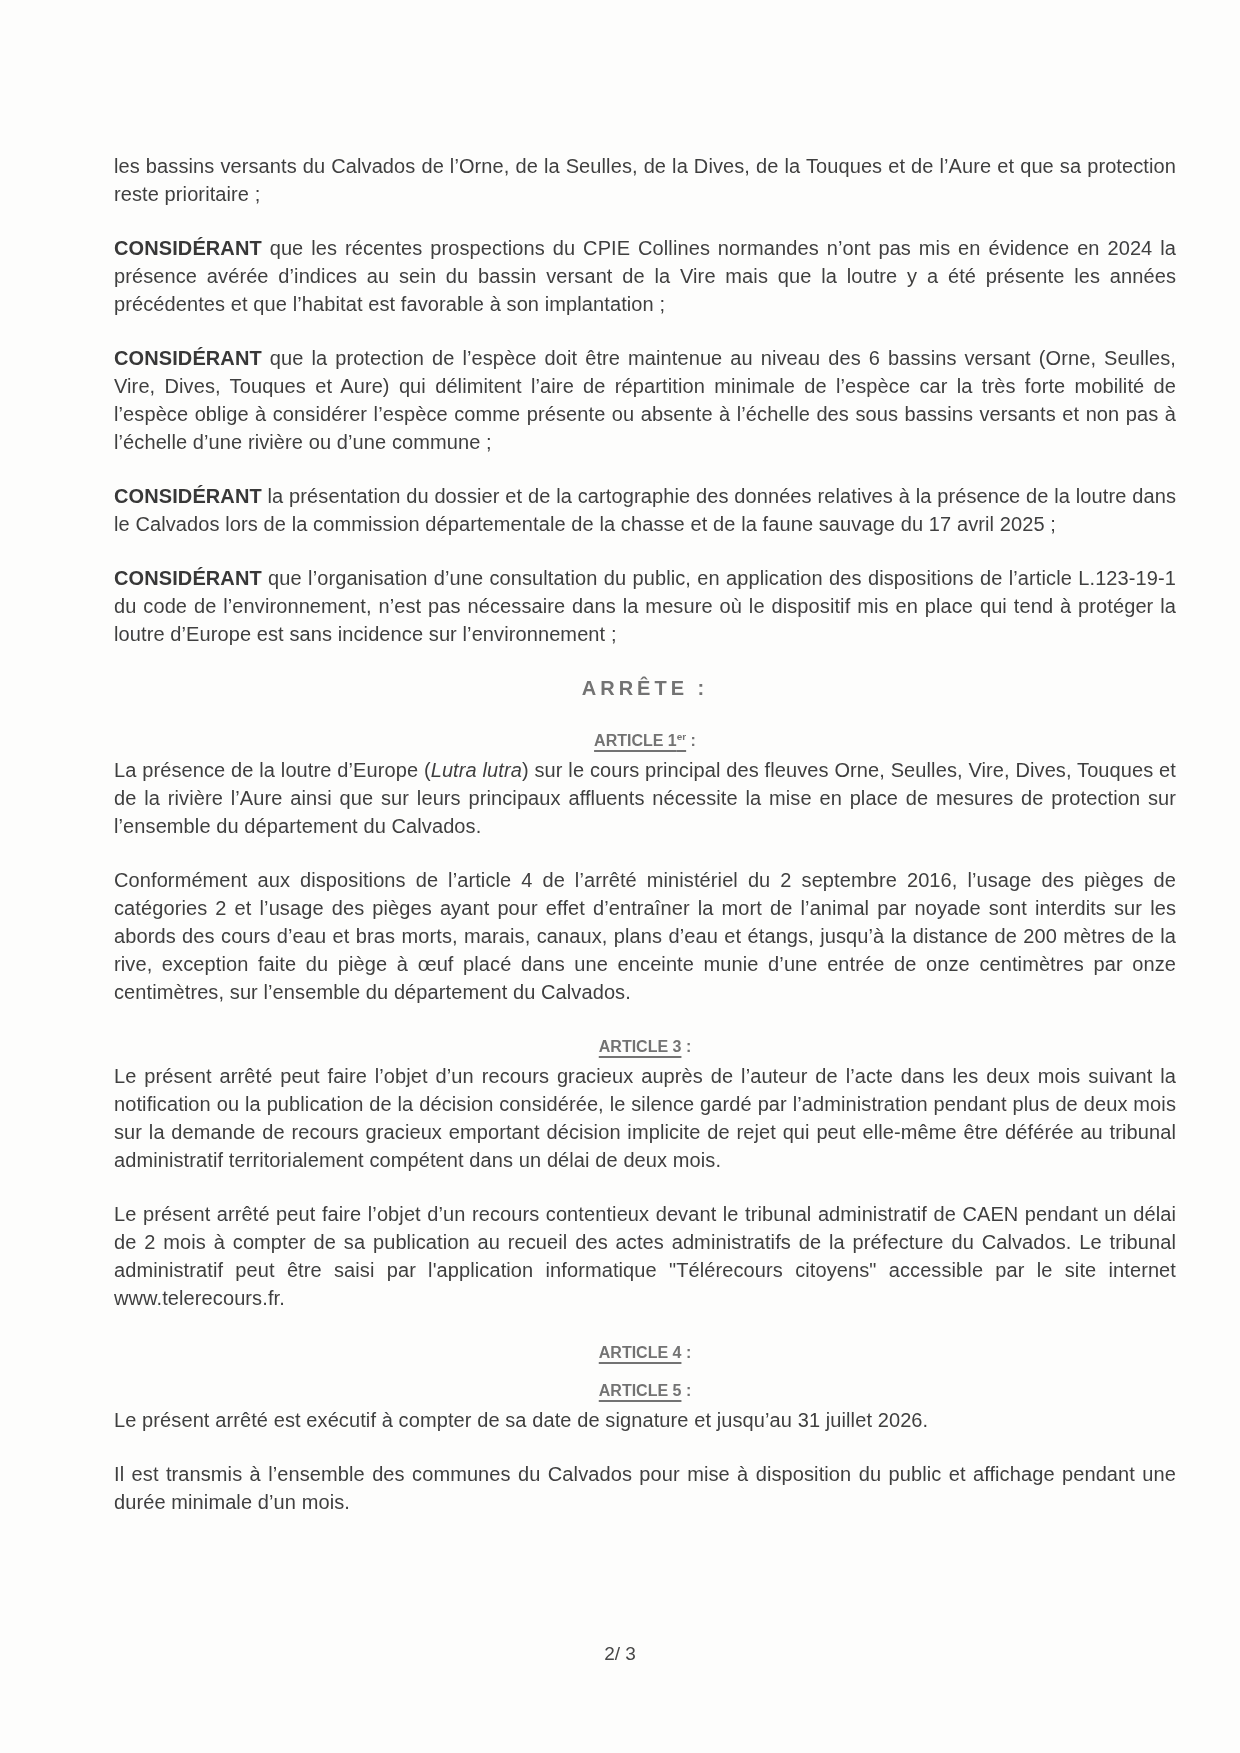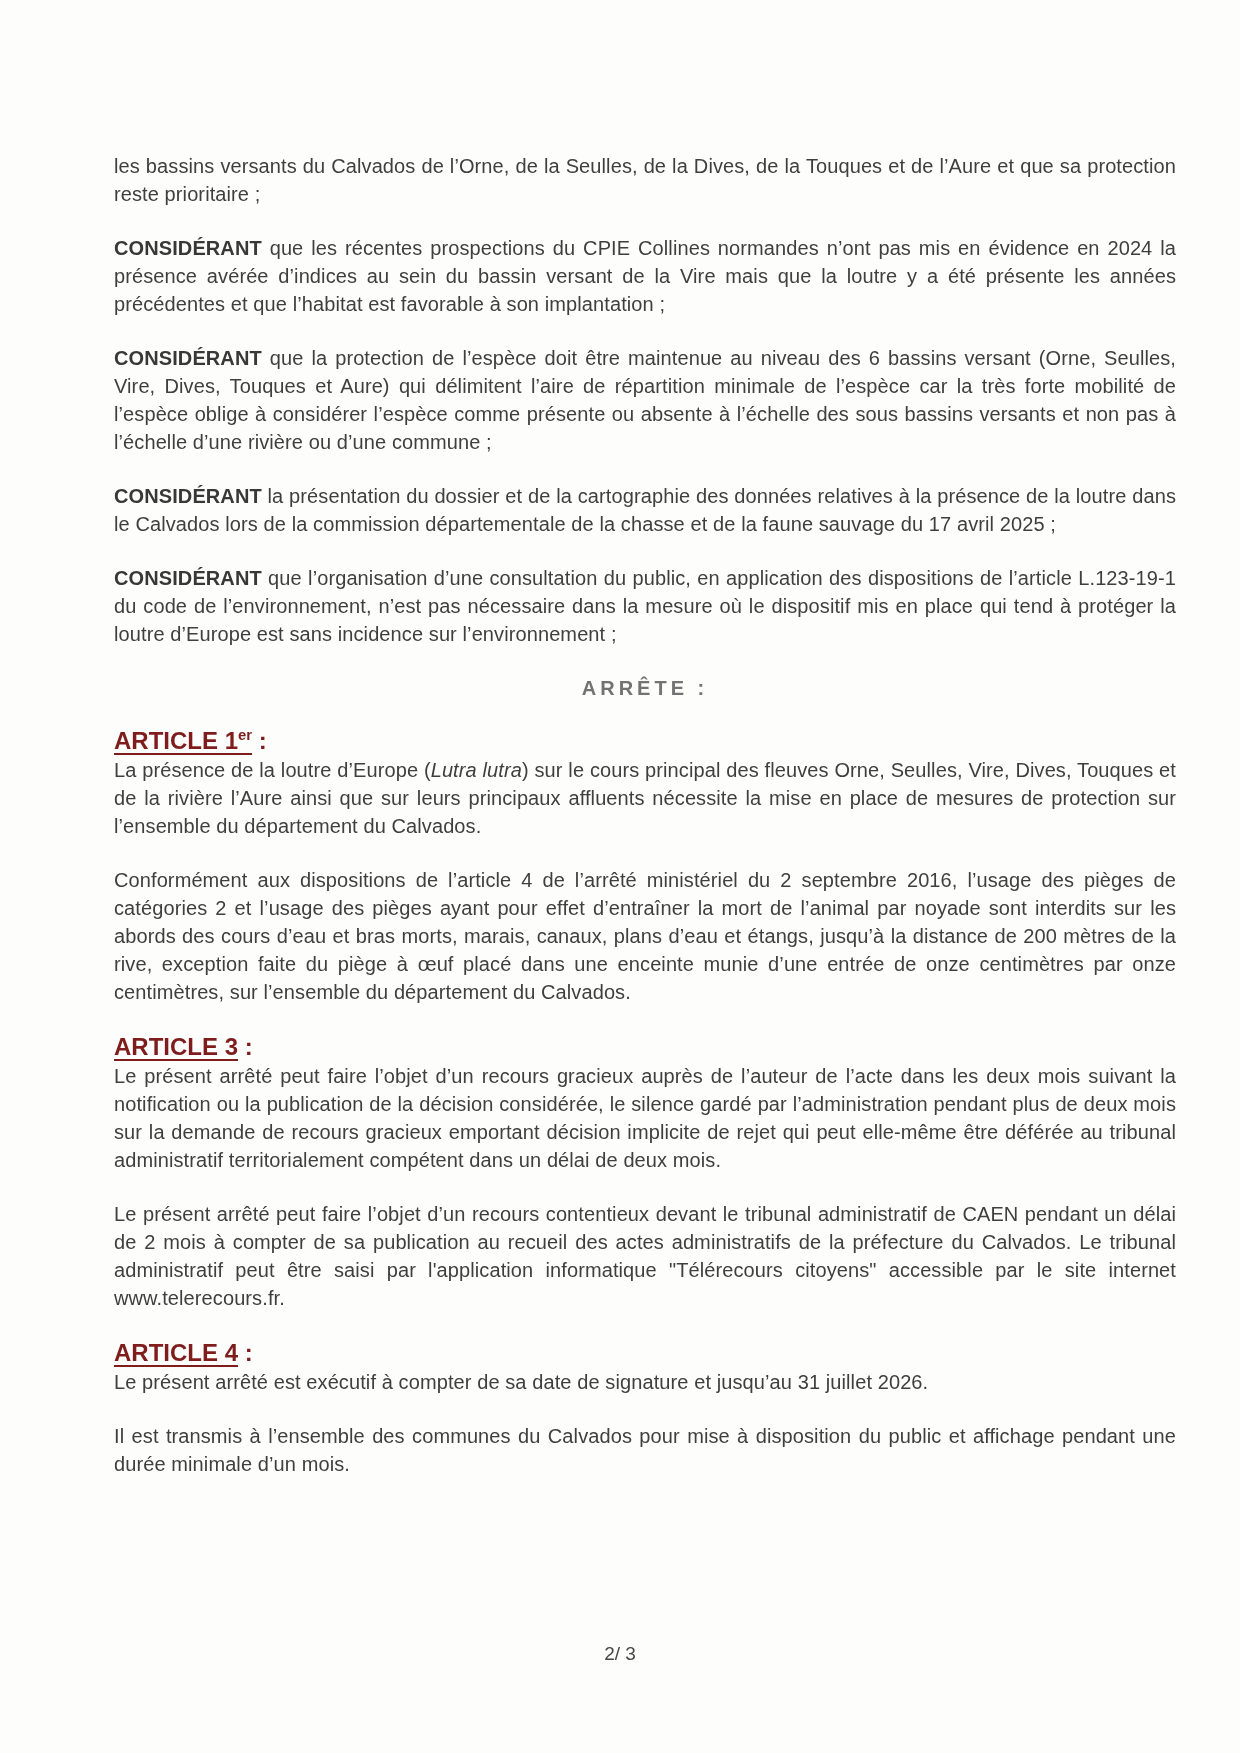--- a/index.html
+++ b/index.html
@@ -36,25 +36,25 @@
     font-size: 20px;
     line-height: 28px;
     font-weight: 700;
     letter-spacing: 4px;
     text-align: center;
     color: #737373;
   }
   .article-section { margin: 0; }
   .article-title {
     margin: 8px 0 0 0;
-    font-size: 24px;
+    font-size: 16px;
     line-height: 30px;
     font-weight: 700;
-    color: #7f1d1d;
-    text-align: left;
+    color: #737373;
+    text-align: center;
   }
   .title-underline {
     text-decoration: underline;
     text-decoration-thickness: 2px;
     text-underline-offset: 4px;
   }
   .article-title sup {
     font-size: 0.62em;
     vertical-align: super;
     line-height: 0;
@@ -103,20 +103,21 @@
       <p class="article-title"><span class="title-underline">ARTICLE 3</span><span> :</span></p>
       <p class="para">Le présent arrêté peut faire l’objet d’un recours gracieux auprès de l’auteur de l’acte dans les deux mois suivant la notification ou la publication de la décision considérée, le silence gardé par l’administration pendant plus de deux mois sur la demande de recours gracieux emportant décision implicite de rejet qui peut elle-même être déférée au tribunal administratif territorialement compétent dans un délai de deux mois.</p>
       <p class="para">Le présent arrêté peut faire l’objet d’un recours contentieux devant le tribunal administratif de CAEN pendant un délai de 2 mois à compter de sa publication au recueil des actes administratifs de la préfecture du Calvados. Le tribunal administratif peut être saisi par l'application informatique "Télérecours citoyens" accessible par le site internet www.telerecours.fr.</p>
     </div>
 
     <div class="article-section">
       <p class="article-title"><span class="title-underline">ARTICLE 4</span><span> :</span></p>
     </div>
 
     <div class="article-section">
+      <p class="article-title"><span class="title-underline">ARTICLE 5</span><span> :</span></p>
       <p class="para">Le présent arrêté est exécutif à compter de sa date de signature et jusqu’au 31 juillet 2026.</p>
       <p class="para">Il est transmis à l’ensemble des communes du Calvados pour mise à disposition du public et affichage pendant une durée minimale d’un mois.</p>
     </div>
 
   </div>
 
   <div class="page-footer">2/ 3</div>
 </div>
 
 </body></html>

